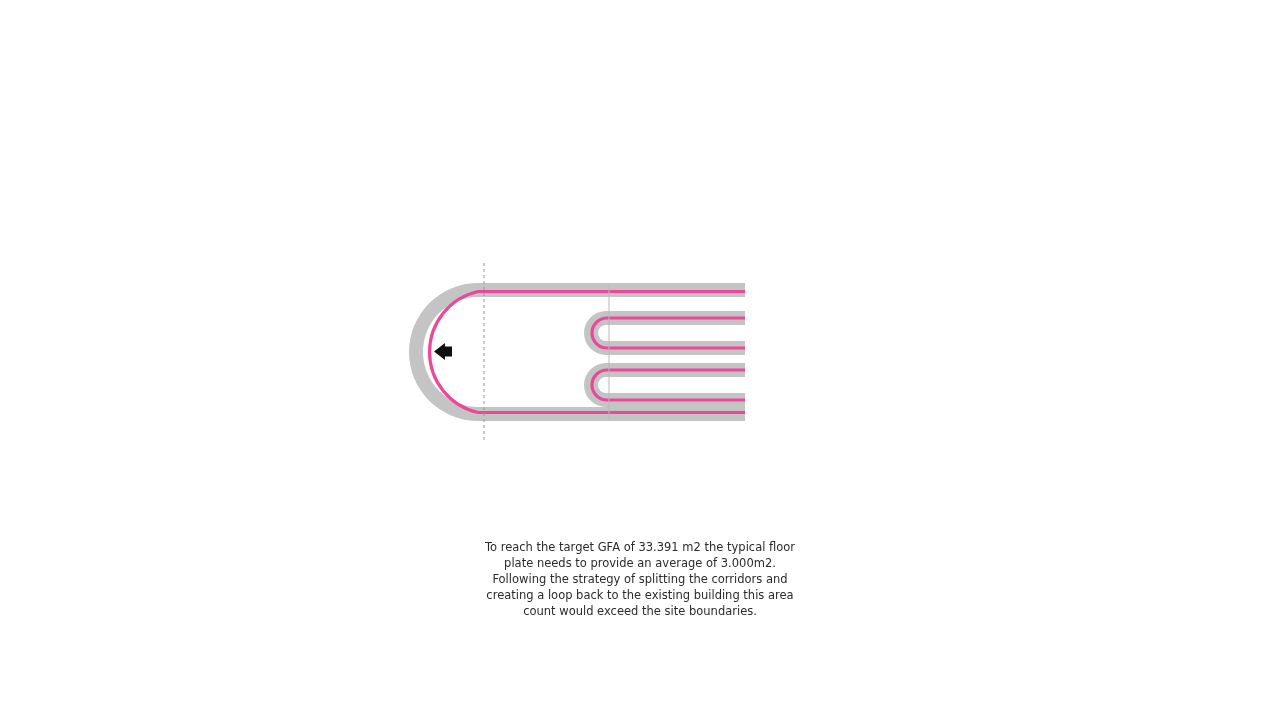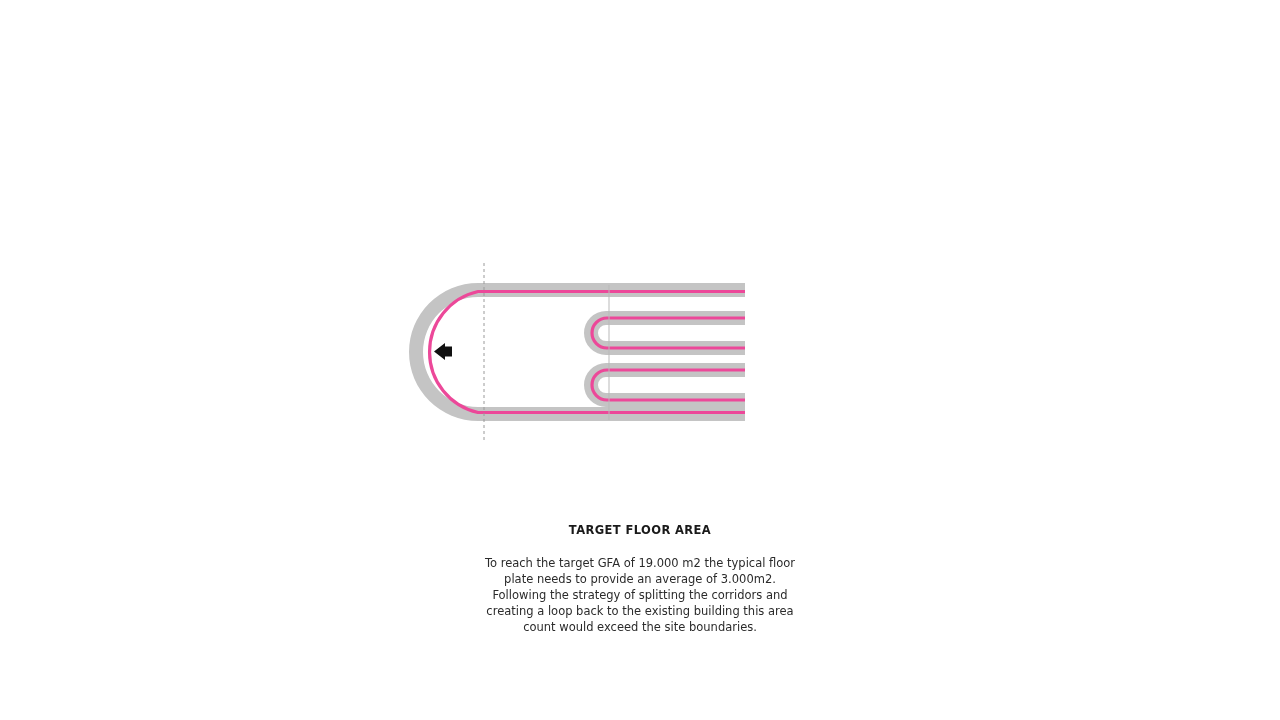--- a/index.html
+++ b/index.html
@@ -122,17 +122,16 @@
 
     <line x1="609" y1="285" x2="609" y2="420" stroke="#b9b9b9" stroke-width="1"></line>
 
     <g>
       <path d="M 452 346.5 L 445 346.5 L 445 343 L 434 351.5 L 445 360 L 445 356.5 L 452 356.5 Z" fill="#111111"></path>
     </g>
 
   </svg>
 
   <div class="caption-block">
-    <div class="caption-title">TARGET FLOOR AREA</div>
-    <div class="caption-body">To reach the target GFA of 19.000 m2 the typical floor plate needs to provide an average of 3.000m2. Following the strategy of splitting the corridors and creating a loop back to the existing building this area count would exceed the site boundaries.</div>
+    <div class="caption-body">To reach the target GFA of 33.391 m2 the typical floor plate needs to provide an average of 3.000m2. Following the strategy of splitting the corridors and creating a loop back to the existing building this area count would exceed the site boundaries.</div>
   </div>
 
 </div>
 
 </body></html>

